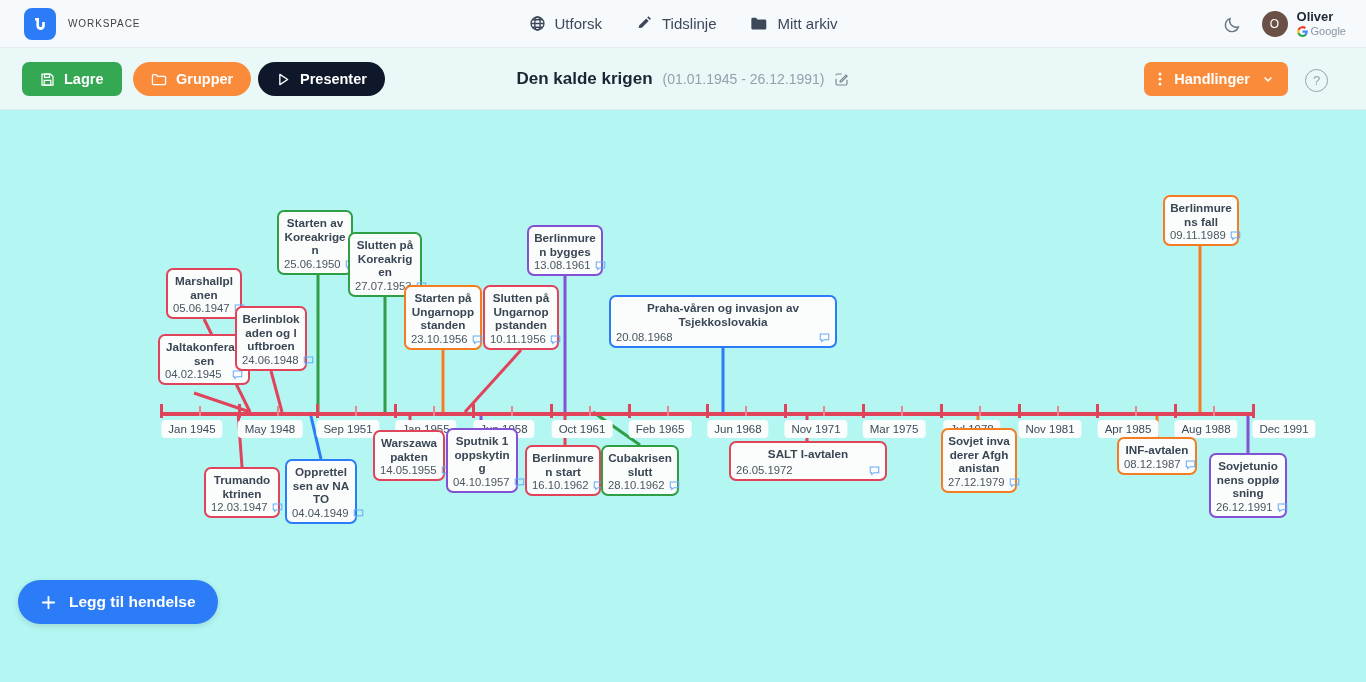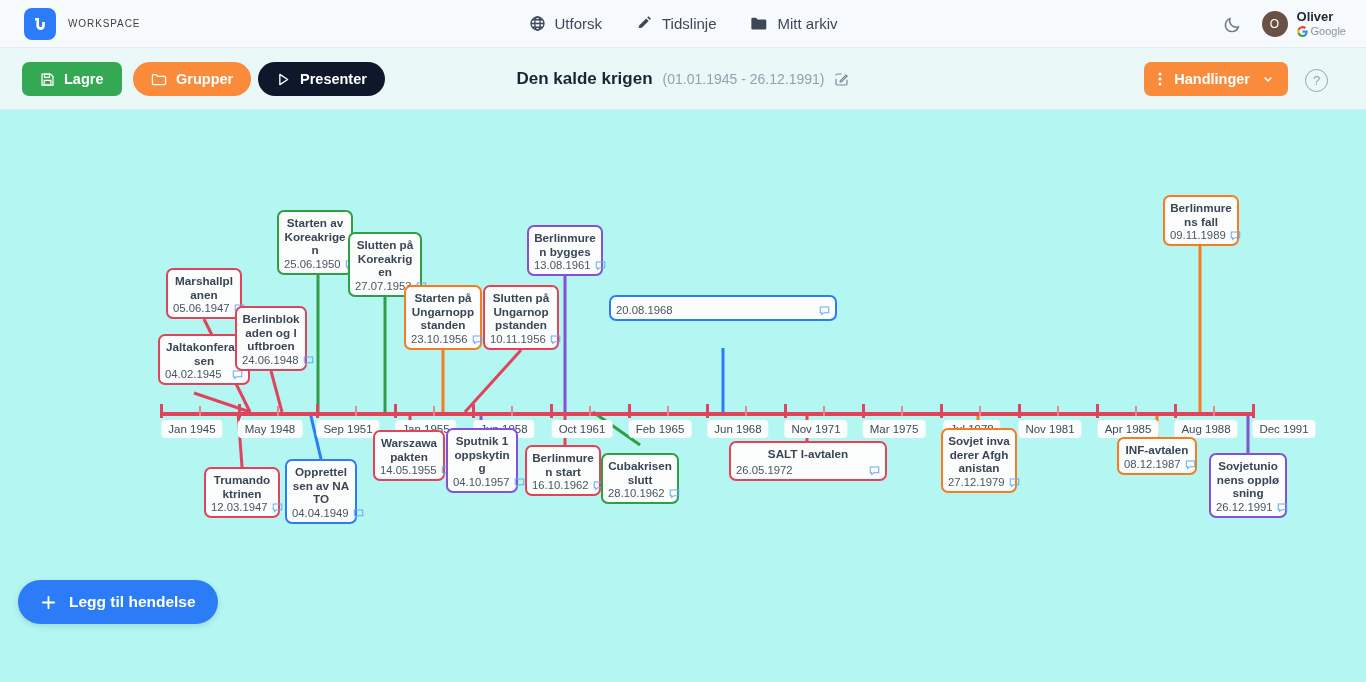--- a/index.html
+++ b/index.html
@@ -435,32 +435,33 @@
         <div class="ct">Berlinmuren start</div>
         <div class="cb">
           <span class="cd">16.10.1962</span>
           <span>
             <svg width="11" height="11" viewBox="0 0 14 14" fill="none" stroke="#6aa9f5" stroke-width="1.3">
               <path d="M1.6 2.6h10.8v7.2H6.4L3.4 12V9.8H1.6z"></path>
             </svg>
           </span>
         </div>
       </div>
-      <div class="card" style="left: 601px; top: 335px; width: 78px; border-color: rgb(47, 158, 68); margin-top: 8px;">
+      <div class="card" style="left: 601px; top: 335px; width: 78px; border-color: rgb(47, 158, 68);">
         <div class="ct">Cubakrisen slutt</div>
         <div class="cb">
           <span class="cd">28.10.1962</span>
           <span>
             <svg width="11" height="11" viewBox="0 0 14 14" fill="none" stroke="#6aa9f5" stroke-width="1.3">
               <path d="M1.6 2.6h10.8v7.2H6.4L3.4 12V9.8H1.6z"></path>
             </svg>
           </span>
         </div>
       </div>
       <div class="card wide" style="left: 609px; top: 185px; width: 228px; border-color: rgb(43, 124, 246);">
+        <div class="ct">Praha-våren og invasjon av Tsjekkoslovakia</div>
         <div class="cb">
           <span class="cd">20.08.1968</span>
           <span>
             <svg width="11" height="11" viewBox="0 0 14 14" fill="none" stroke="#6aa9f5" stroke-width="1.3">
               <path d="M1.6 2.6h10.8v7.2H6.4L3.4 12V9.8H1.6z"></path>
             </svg>
           </span>
         </div>
       </div>
       <div class="card wide" style="left: 729px; top: 331px; width: 158px; border-color: rgb(224, 67, 90);">

